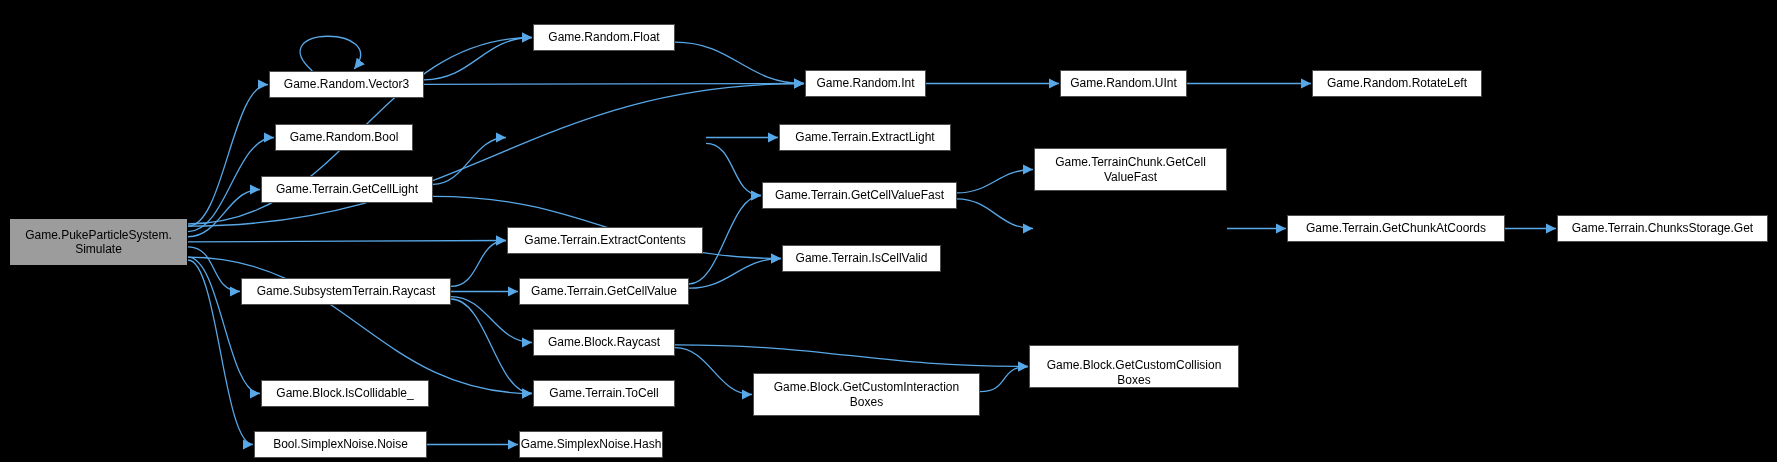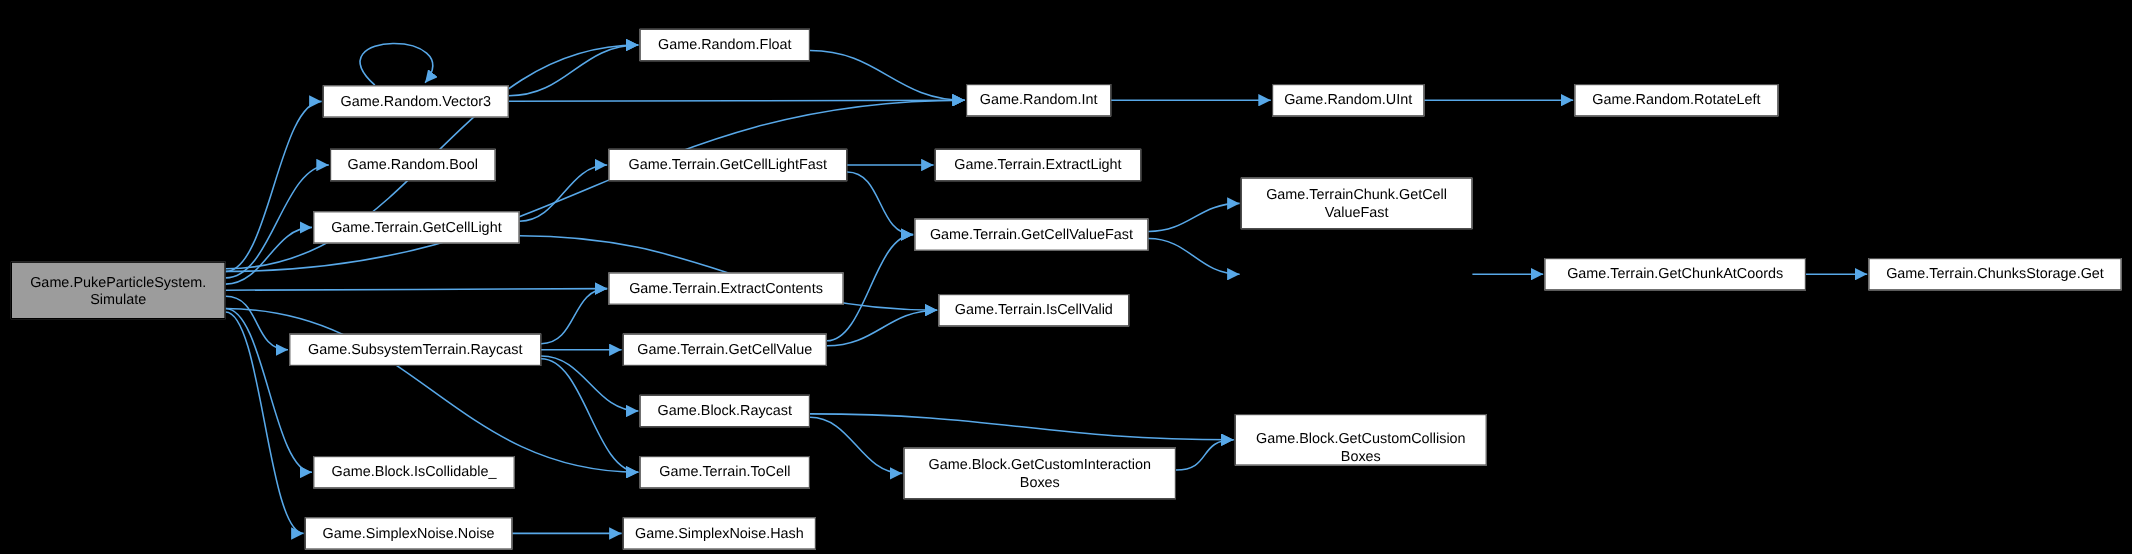--- a/index.html
+++ b/index.html
@@ -74,35 +74,34 @@
     </svg>
   <div id="node-layer">
       <div class="node highlight" style="left: 9px; top: 218px; width: 179px; height: 48px;"><span>Game.PukeParticleSystem.
 Simulate</span></div>
       <div class="node" style="left: 533px; top: 24px; width: 142px; height: 27px;"><span>Game.Random.Float</span></div>
       <div class="node" style="left: 269px; top: 71px; width: 155px; height: 27px;"><span>Game.Random.Vector3</span></div>
       <div class="node" style="left: 805px; top: 70px; width: 121px; height: 27px;"><span>Game.Random.Int</span></div>
       <div class="node" style="left: 1060px; top: 70px; width: 127px; height: 27px;"><span>Game.Random.UInt</span></div>
       <div class="node" style="left: 1312px; top: 70px; width: 170px; height: 27px;"><span>Game.Random.RotateLeft</span></div>
       <div class="node" style="left: 275px; top: 124px; width: 138px; height: 27px;"><span>Game.Random.Bool</span></div>
-      <div class="node" style="left: 507px; top: 124px; width: 199px; height: 27px;"><span>Game.Terrain.GetCellLightFast</span></div>
       <div class="node" style="left: 779px; top: 124px; width: 172px; height: 27px;"><span>Game.Terrain.ExtractLight</span></div>
       <div class="node" style="left: 261px; top: 176px; width: 172px; height: 27px;"><span>Game.Terrain.GetCellLight</span></div>
       <div class="node" style="left: 1034px; top: 148px; width: 193px; height: 43px;"><span>Game.TerrainChunk.GetCell
 ValueFast</span></div>
       <div class="node" style="left: 762px; top: 182px; width: 195px; height: 27px;"><span>Game.Terrain.GetCellValueFast</span></div>
       <div class="node" style="left: 1287px; top: 215px; width: 218px; height: 27px;"><span>Game.Terrain.GetChunkAtCoords</span></div>
       <div class="node" style="left: 1557px; top: 215px; width: 211px; height: 27px;"><span>Game.Terrain.ChunksStorage.Get</span></div>
       <div class="node" style="left: 507px; top: 227px; width: 196px; height: 27px;"><span>Game.Terrain.ExtractContents</span></div>
       <div class="node" style="left: 782px; top: 245px; width: 159px; height: 27px;"><span>Game.Terrain.IsCellValid</span></div>
       <div class="node" style="left: 241px; top: 278px; width: 210px; height: 27px;"><span>Game.SubsystemTerrain.Raycast</span></div>
       <div class="node" style="left: 519px; top: 278px; width: 170px; height: 27px;"><span>Game.Terrain.GetCellValue</span></div>
       <div class="node" style="left: 533px; top: 329px; width: 142px; height: 27px;"><span>Game.Block.Raycast</span></div>
       <div class="node" style="left: 1029px; top: 345px; width: 210px; height: 43px; align-items: flex-end;"><span>Game.Block.GetCustomCollision
 Boxes</span></div>
       <div class="node" style="left: 261px; top: 380px; width: 168px; height: 27px;"><span>Game.Block.IsCollidable_</span></div>
       <div class="node" style="left: 533px; top: 380px; width: 142px; height: 27px;"><span>Game.Terrain.ToCell</span></div>
       <div class="node" style="left: 753px; top: 373px; width: 227px; height: 43px;"><span>Game.Block.GetCustomInteraction
 Boxes</span></div>
-      <div class="node" style="left: 254px; top: 431px; width: 173px; height: 27px;"><span>Game.SimplexNoise.Noise</span></div>
-      <div class="node" style="left: 519px; top: 431px; width: 161px; height: 27px;"><span>Game.SimplexNoise.Hash</span></div>
+      <div class="node" style="left: 254px; top: 431px; width: 173px; height: 27px;"><span>Bool.SimplexNoise.Noise</span></div>
+      <div class="node" style="left: 519px; top: 431px; width: 144px; height: 27px;"><span>Game.SimplexNoise.Hash</span></div>
     </div>
 </div>
 
 </body></html>

